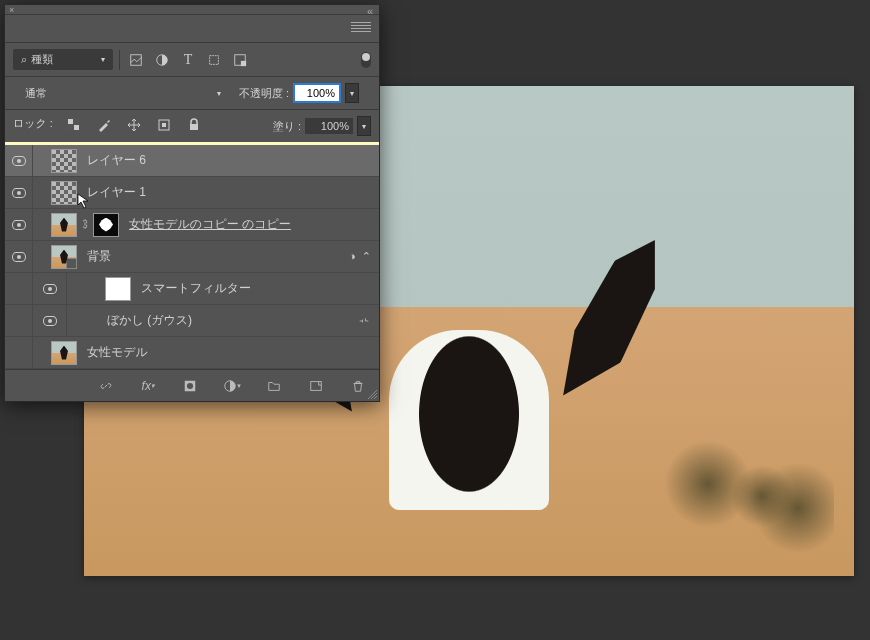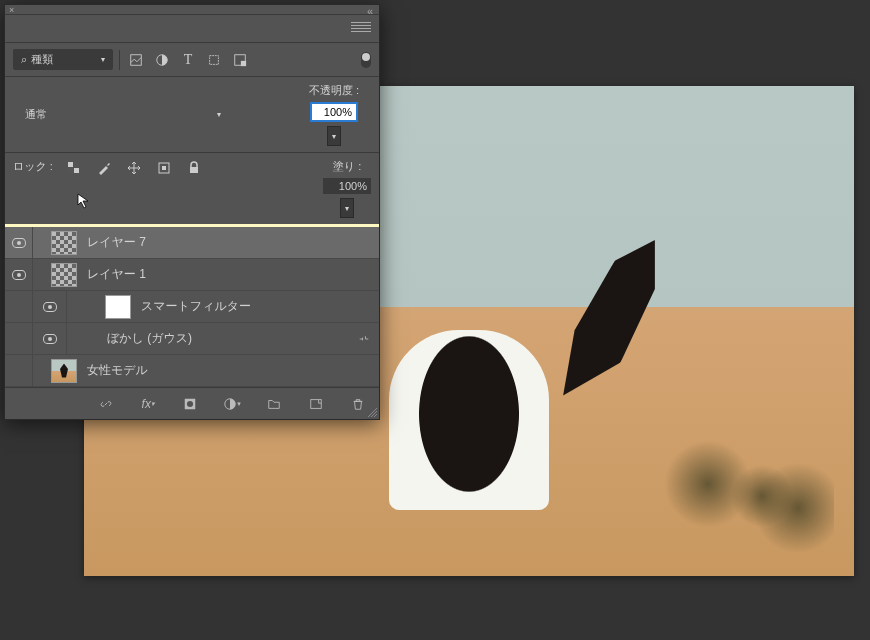--- a/index.html
+++ b/index.html
@@ -145,21 +145,21 @@
       border-bottom: 1px solid #3a3a3a;
     }
     .blend-select {
       background: transparent;
       border: none;
       color: #d1d1d1;
       font-size: 11px;
       cursor: pointer;
       display: flex; align-items: center; gap: 40px;
     }
-    .label-right { margin-left: auto; display: flex; align-items: center; gap: 4px; flex-direction: column; }
+    .label-right { margin-left: auto; display: flex; align-items: center; gap: 4px; }
     .pct-input {
       background: #fff;
       color: #000;
       border: 2px solid #2a7bd4;
       padding: 2px 4px;
       width: 48px;
       font-size: 11px;
       text-align: right;
     }
     .pct-dropdown {
@@ -175,21 +175,21 @@
       display: flex; align-items: flex-start;
       padding: 6px 8px;
       gap: 12px;
       border-bottom: 3px solid #fef9c3;
     }
     .lock-icon {
       width: 18px; height: 18px;
       display: flex; align-items: center; justify-content: center;
       cursor: pointer;
     }
-    .fill-group { margin-left: auto; display: flex; align-items: center; gap: 4px; flex-direction: column; }
+    .fill-group { margin-left: auto; display: flex; align-items: center; gap: 4px; }
     .fill-input {
       background: #3a3a3a; color: #d1d1d1; border: none;
       padding: 2px 4px; width: 48px; font-size: 11px; text-align: right;
     }
     
     
     .layers-list { max-height: 300px; }
     .layer-row {
       display: flex; align-items: center;
       height: 32px;
@@ -400,29 +400,53 @@
     </div>
   </div>
 
   <div class="layers-list" id="layers-list">
       <div class="layer-row selected">
         <div class="vis-col">
           <span class="eye"></span>
         </div>
         <div class="link-col"></div>
         <div class="thumb checker"></div>
-        <span class="layer-name">レイヤー 7</span>
+        <span class="layer-name">レイヤー 6</span>
       </div>
       <div class="layer-row">
         <div class="vis-col">
           <span class="eye"></span>
         </div>
         <div class="link-col"></div>
         <div class="thumb checker"></div>
         <span class="layer-name">レイヤー 1</span>
+      </div>
+      <div class="layer-row">
+        <div class="vis-col">
+          <span class="eye"></span>
+        </div>
+        <div class="link-col"></div>
+        <div class="thumb photo"></div>
+        <span><svg viewBox="0 0 10 14" width="8" height="12">
+            <path d="M3 4 A2 2 0 0 1 7 4 L7 6 M3 10 A2 2 0 0 0 7 10 L7 8 M5 5 L5 9" stroke="#ccc" fill="none"></path>
+          </svg></span>
+        <div class="thumb mask-dark"></div>
+        <span class="layer-name underlined">女性モデルのコピー のコピー</span>
+      </div>
+      <div class="layer-row">
+        <div class="vis-col">
+          <span class="eye"></span>
+        </div>
+        <div class="link-col"></div>
+        <div class="thumb photo smartobj"></div>
+        <span class="layer-name">背景</span>
+        <div class="smart-filter-controls">
+          <span>◑</span>
+          <span>⌃</span>
+        </div>
       </div>
       <div class="layer-row">
         <div class="vis-col"></div>
         <div class="vis-col" style="width: 34px;">
           <span class="eye"></span>
         </div>
         <div class="link-col"></div>
         <div class="indent"></div>
         <div class="thumb white"></div>
         <span class="layer-name">スマートフィルター</span>

